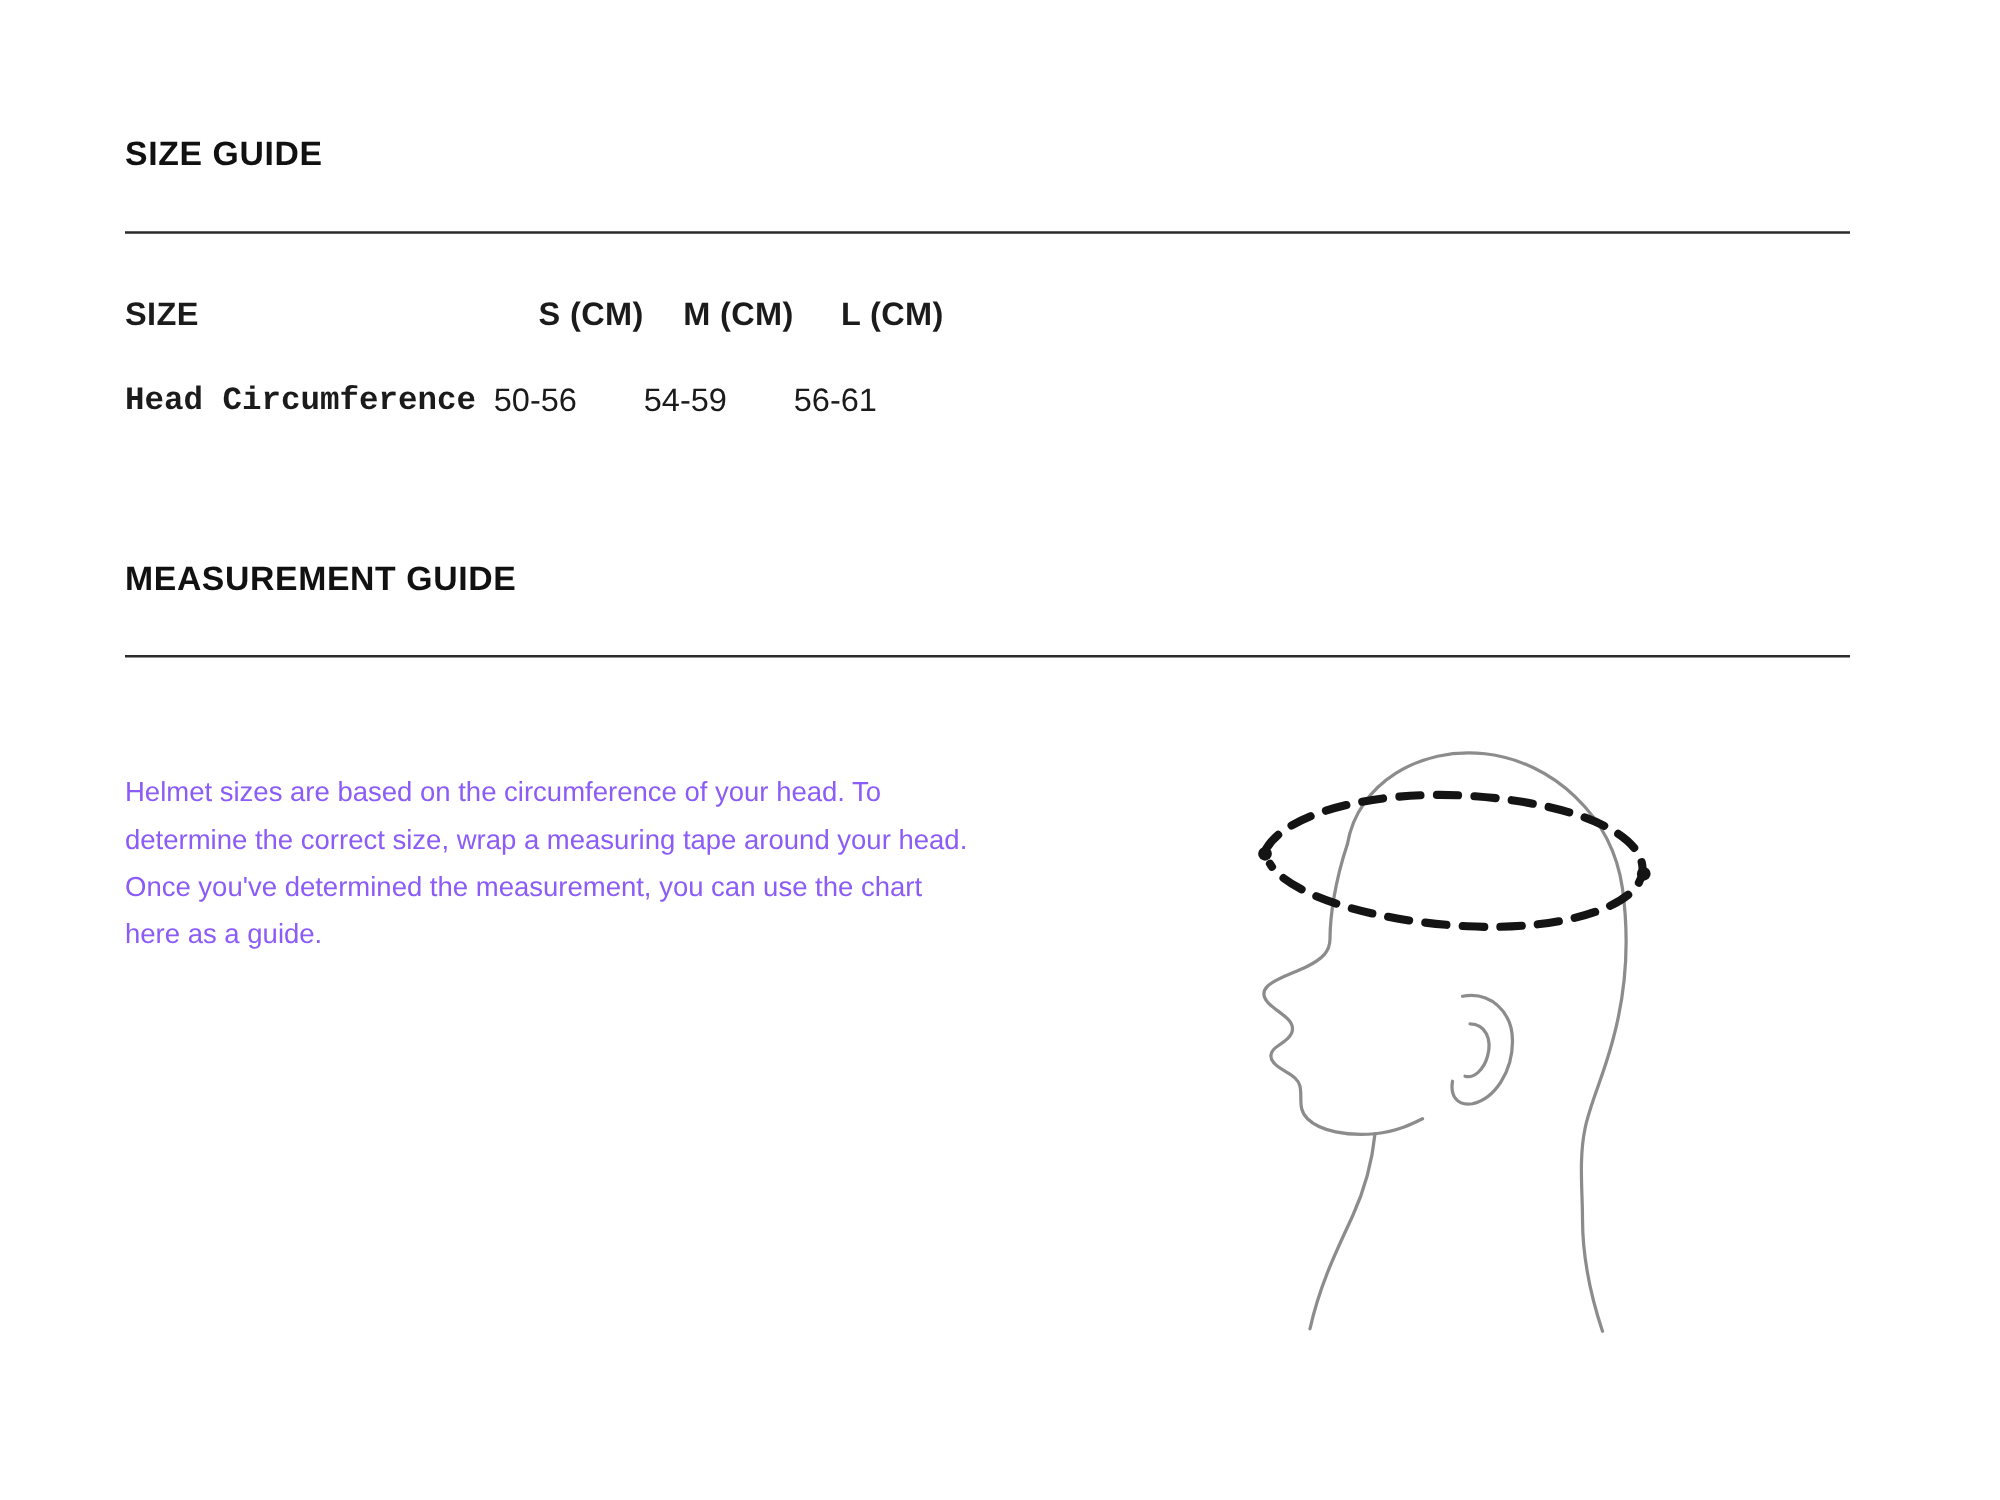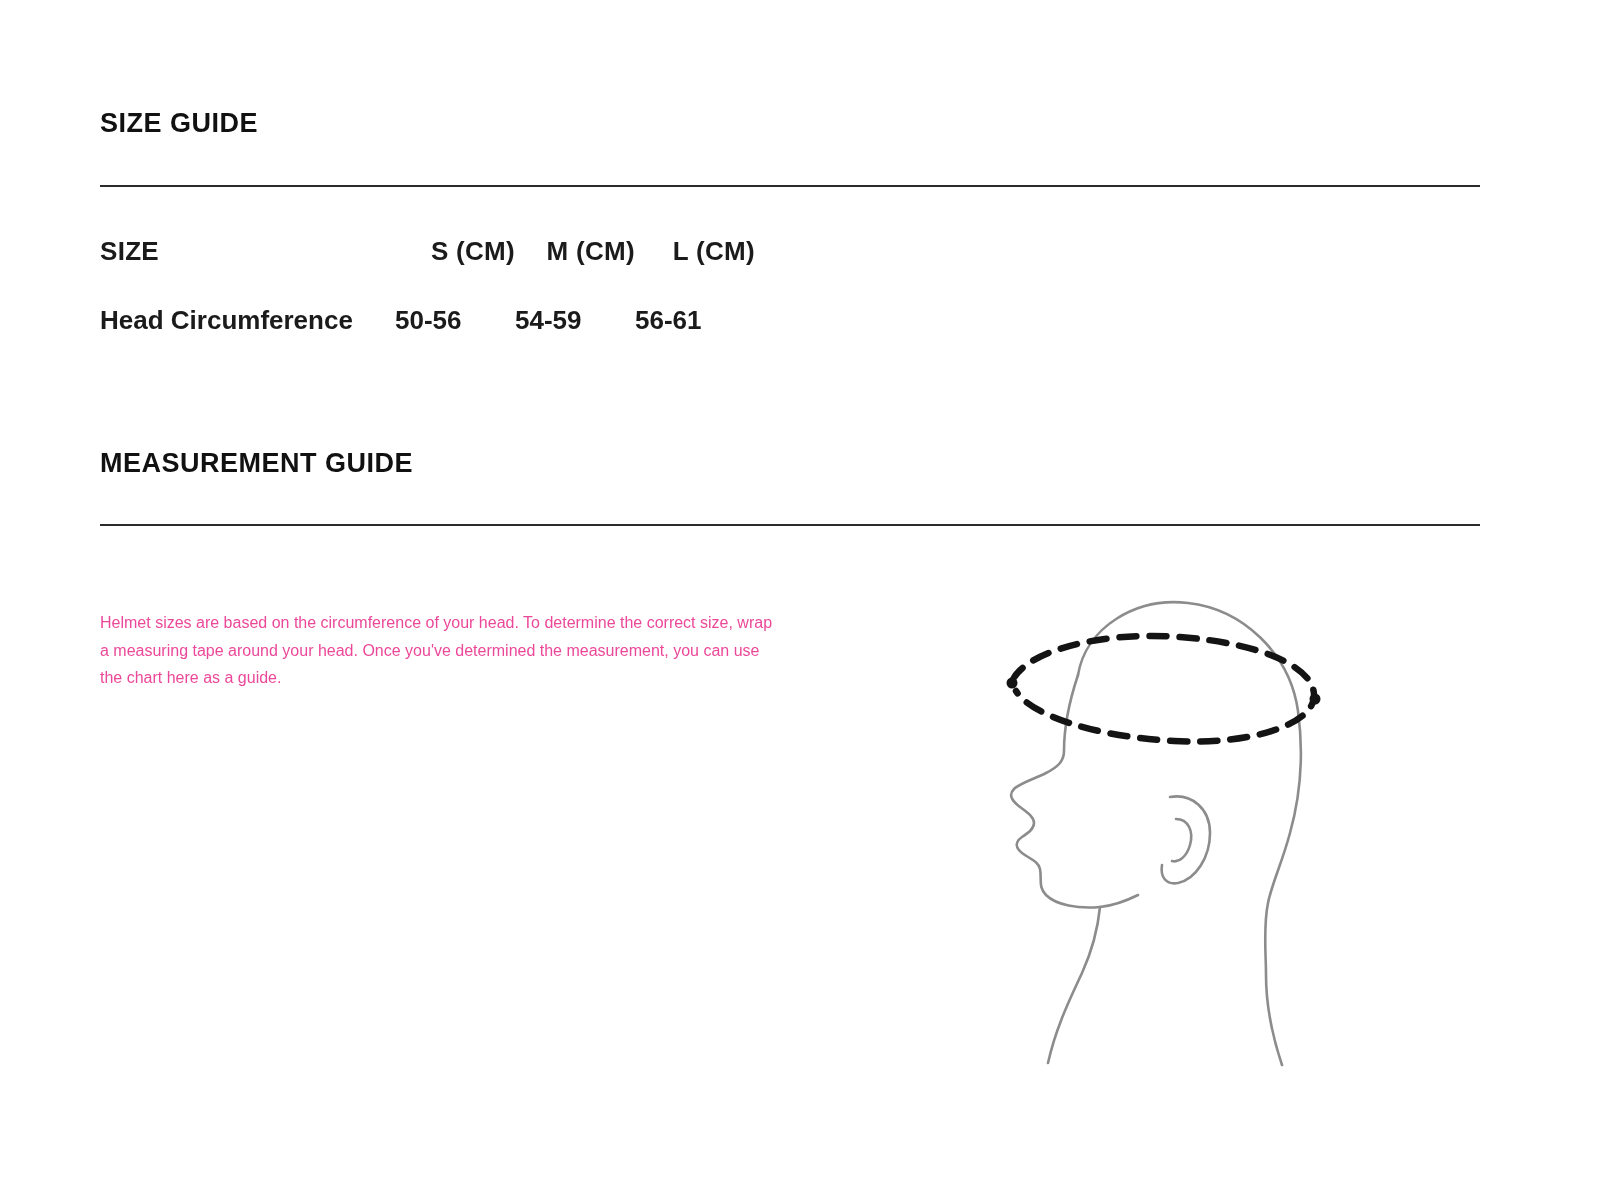--- a/index.html
+++ b/index.html
@@ -68,52 +68,53 @@
     width: 295px;
     font-weight: 700;
   }
   .size-table th.val-col {
     width: 120px;
     font-weight: 700;
     text-align: right;
   }
   .size-table td.val-col {
     width: 120px;
-    font-weight: 700;
+    font-weight: 400;
     margin-left: 16px;
   }
   .size-table tr.header-row th {
     padding-bottom: 38px;
     letter-spacing: 0.3px;
   }
   .size-table td.label-col {
     font-weight: 700;
+    font-family: Liberation Mono, monospace;
   }
 
   
   #measurement-title {
     position: absolute;
     left: 100px;
     top: 448px;
   }
   #measurement-rule {
     position: absolute;
     left: 100px;
     top: 524px;
     width: 1380px;
   }
 
   .body-copy {
     position: absolute;
     left: 100px;
     top: 593px;
     width: 680px;
-    font-size: 16px;
+    font-size: 22px;
     line-height: 1.72;
-    color: #ec4899;
+    color: #8b5cf6;
     font-weight: 400;
   }
 
   
   .illustration {
     position: absolute;
     left: 960px;
     top: 565px;
     width: 400px;
     height: 520px;

